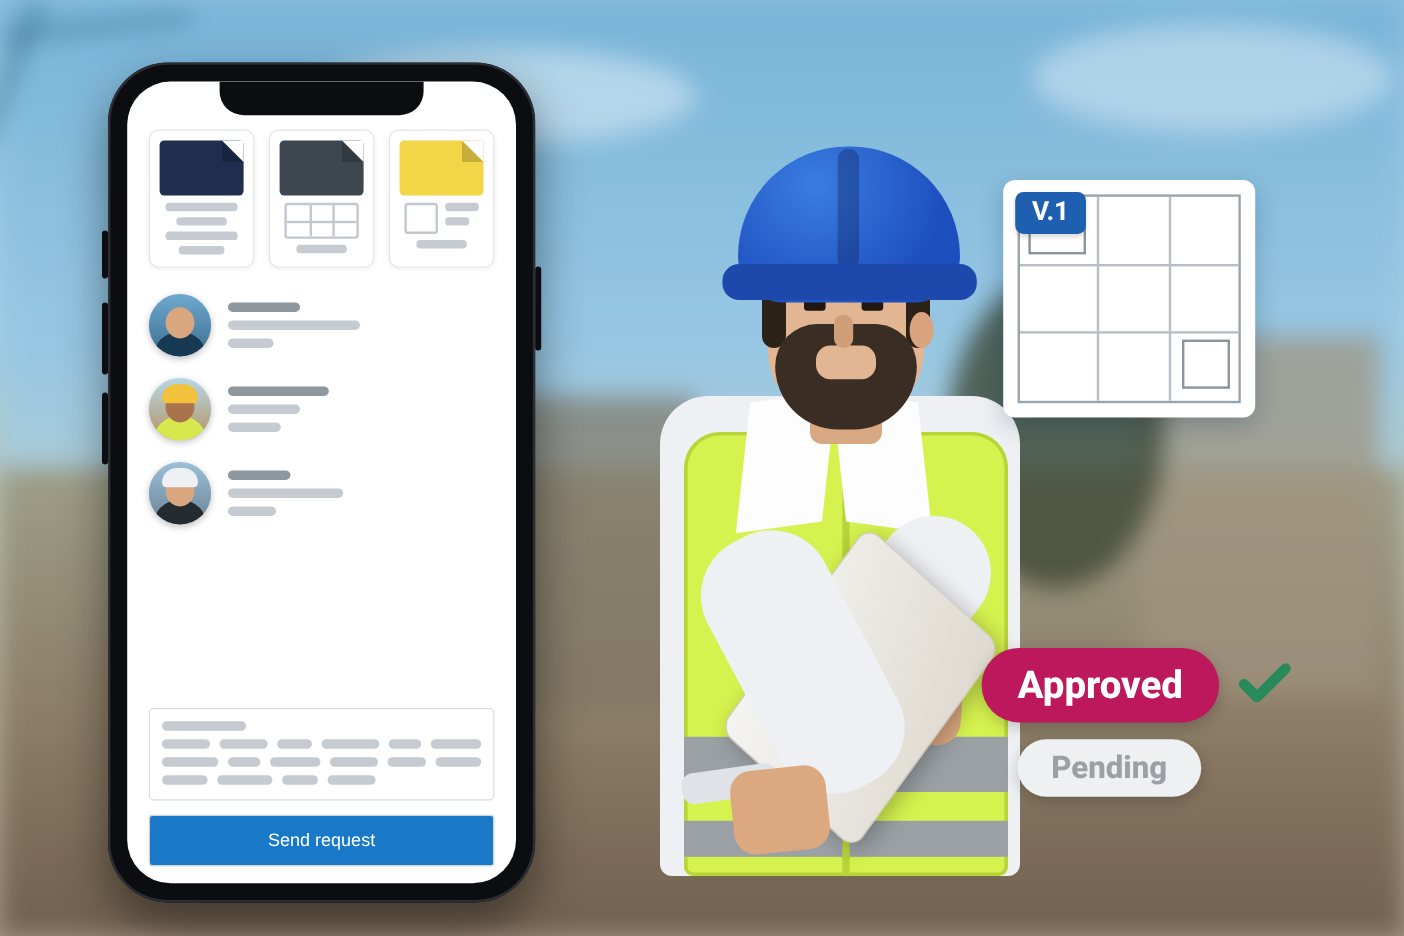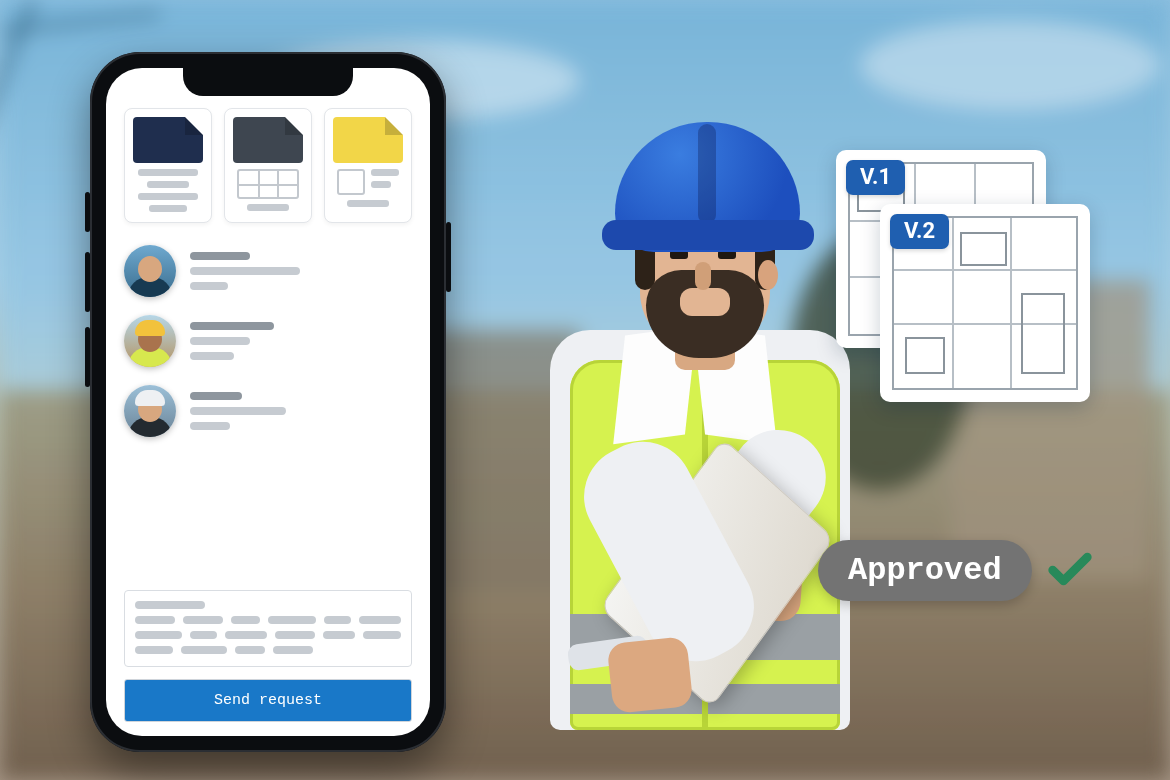--- a/index.html
+++ b/index.html
@@ -130,21 +130,21 @@
 
   
   .status-stack { position:absolute; left:818px; top:540px; display:flex; flex-direction:column; gap:14px; }
   .status-row   { display:flex; align-items:center; gap:12px; }
   .pill {
     border-radius:999px;
     font-weight:800;
     text-align:center;
     box-shadow:0 4px 12px rgba(0,0,0,.2);
   }
-  .pill.approved { background:#737373; color:#fff; font-size:32px; padding:12px 30px;font-family:Liberation Mono, monospace; }
+  .pill.approved { background:#be185d; color:#fff; font-size:32px; padding:12px 30px; }
   .pill.pending  { background:#eef0f2; color:#9aa0a4; font-size:26px; padding:9px 28px; margin-left:30px; }
   .pill.rejected { background:#eef0f2; color:#9aa0a4; font-size:24px; padding:8px 24px; margin-left:54px; }
   .check-icon svg { width:52px; height:52px; }
 
   
   .phone {
     position:absolute;
     left:90px; top:52px;
     width:356px; height:700px;
     background:#0b0d10;
@@ -220,21 +220,21 @@
     margin-top:auto;
     border:1px solid #d9dde2; border-radius:4px;
     padding:10px 10px 12px; display:flex; flex-direction:column; gap:7px;
   }
   .msg-row { display:flex; gap:8px; }
   .chip { height:8px; background:#c6cbd1; border-radius:4px; }
 
   .actions { display:flex; margin-top:12px; border:1px solid #cfd4da; border-radius:3px; overflow:hidden; }
   .actions button {
     flex:1; border:none; padding:12px 8px; font-size:15px; cursor:pointer;
-    font-family:Liberation Mono, monospace;
+    font-family:Liberation Sans, sans-serif;
   }
   .btn-primary   { background:#1978c8; color:#fff; font-weight:500; }
   .btn-secondary { background:#fff; color:#2a2d31; border-left:1px solid #cfd4da; }
 </style>
 </head>
 <body>
 
 <div class="bg-blur">
   <div class="bg-sky"></div>
   <div class="bg-ground"></div>
@@ -283,42 +283,33 @@
     <div class="plan-grid">
       <div class="h" style="top:33%"></div>
         <div class="h" style="top:66%"></div>
       <div class="v" style="left:35%"></div>
         <div class="v" style="left:68%"></div>
       <div class="d" style="left:4%;  top:6%;  width:26%; height:22%;"></div>
       <div class="d" style="right:4%; bottom:6%; width:22%; height:24%;"></div>
     </div>
     <div class="version-tag">V.1</div>
   </div>
-  <div class="plan v2">
-    <div class="plan-grid">
-      <div class="h" style="top:30%"></div>
-        <div class="h" style="top:62%"></div>
-      <div class="v" style="left:32%"></div>
-        <div class="v" style="left:64%"></div>
-      <div class="d" style="left:36%; top:8%;  width:26%; height:20%;"></div>
-      <div class="d" style="left:6%;  bottom:8%; width:22%; height:22%;"></div>
-      <div class="d" style="right:6%; bottom:8%; width:24%; height:48%;"></div>
-    </div>
-    <div class="version-tag">V.2</div>
-  </div>
 </div>
 
 <div class="status-stack">
   <div class="status-row">
     <div class="pill approved">Approved</div>
     <span class="check-icon">
       <svg viewBox="0 0 24 24" fill="none">
           <path d="M4 12.5l5 5L20 6.5" stroke="#28895a" stroke-width="4" stroke-linecap="round" stroke-linejoin="round"></path>
         </svg>
     </span>
+  </div>
+  <div class="status-row">
+    <div class="pill pending">Pending</div>
   </div>
 </div>
 
 <div class="phone">
   <div class="side-btn b1"></div>
     <div class="side-btn b2"></div>
     <div class="side-btn b3"></div>
     <div class="side-btn b4"></div>
   <div class="screen">
     <div class="notch"></div>

